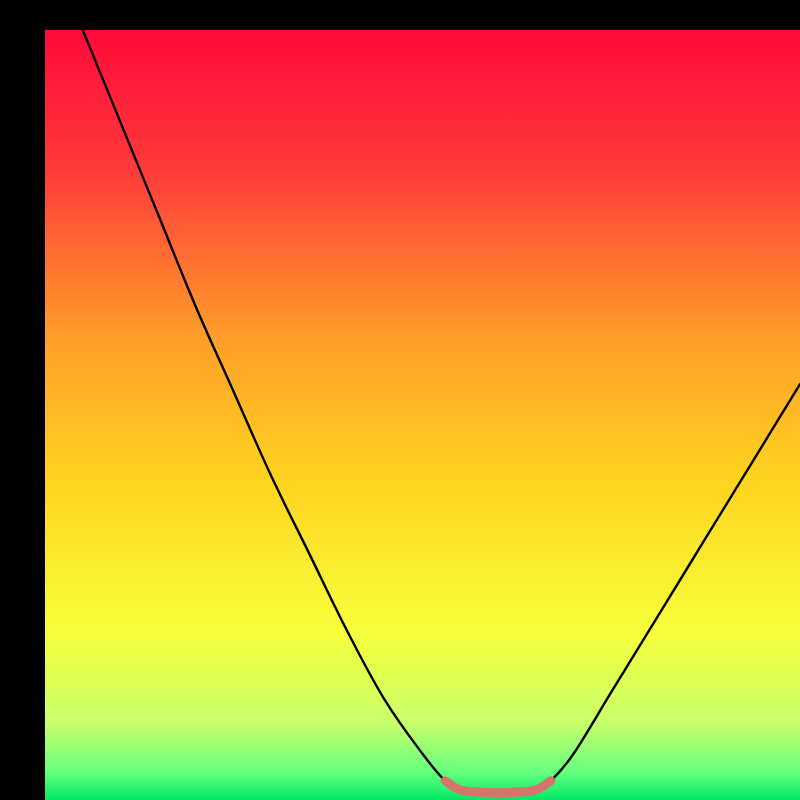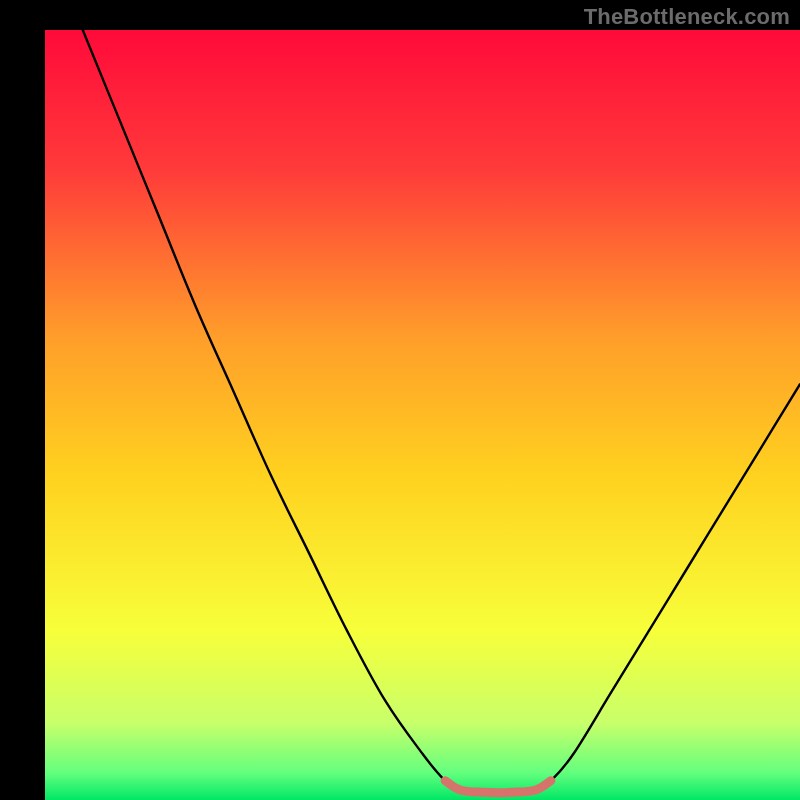--- a/index.html
+++ b/index.html
@@ -48,21 +48,20 @@
     left: 0;
     top: 0;
     width: 755px;
     height: 770px;
   }
 </style>
 </head>
 <body>
 
 <div class="frame">
-  <div class="watermark">TheBottleneck.com</div>
   <div class="plot-outer">
     <svg class="plot" viewBox="0 0 755 770" preserveAspectRatio="none">
       <defs>
         <linearGradient id="bg-grad" x1="0" y1="0" x2="0" y2="1">
             <stop offset="0%" stop-color="#ff0a3a"></stop>
             <stop offset="18%" stop-color="#ff3a3a"></stop>
             <stop offset="40%" stop-color="#ff9e2a"></stop>
             <stop offset="57.99999999999999%" stop-color="#ffd21f"></stop>
             <stop offset="78%" stop-color="#f7ff3a"></stop>
             <stop offset="90%" stop-color="#c8ff6a"></stop>

